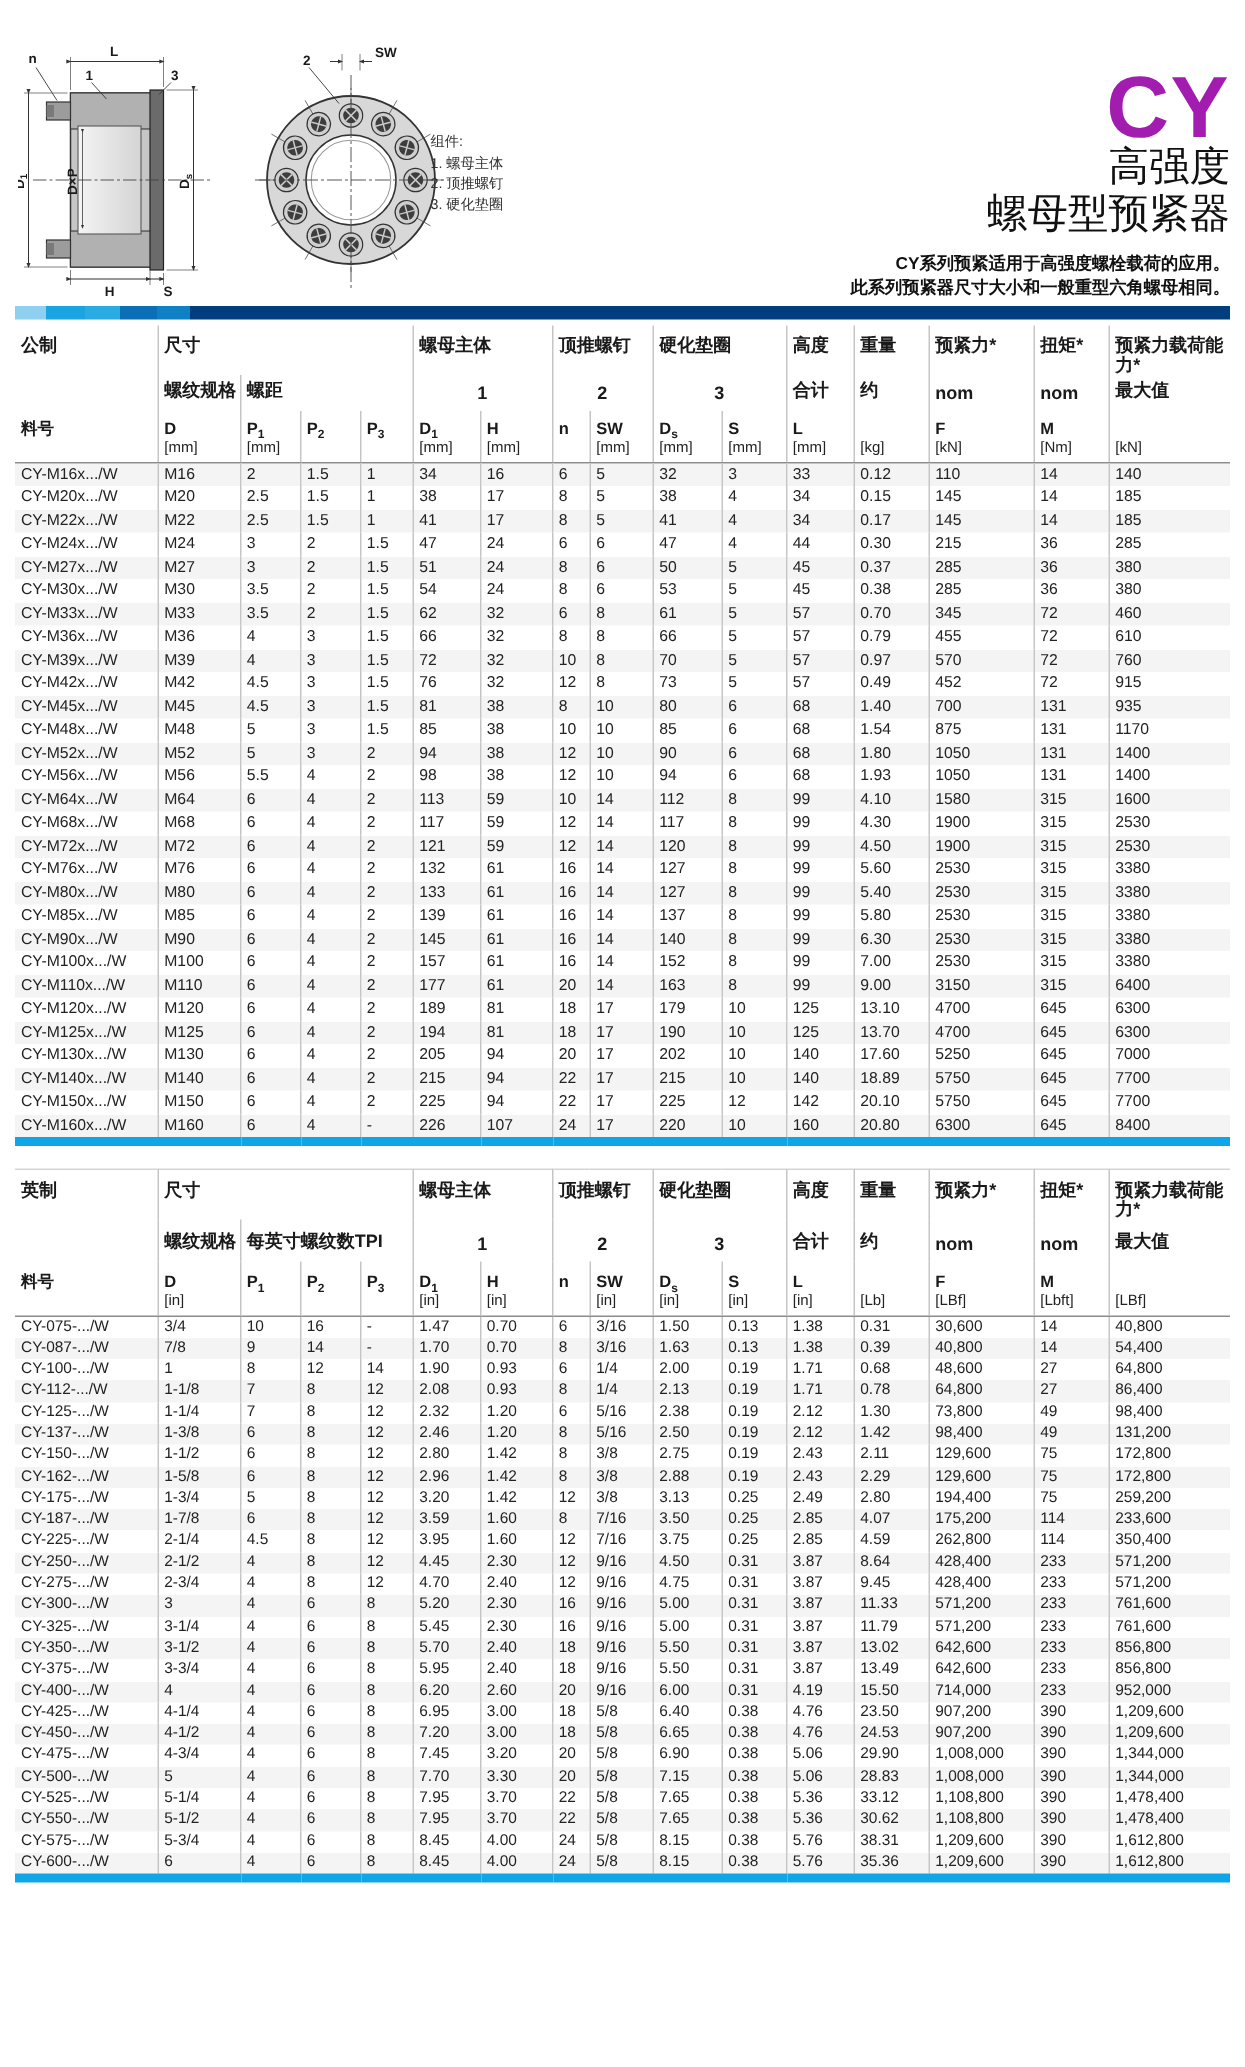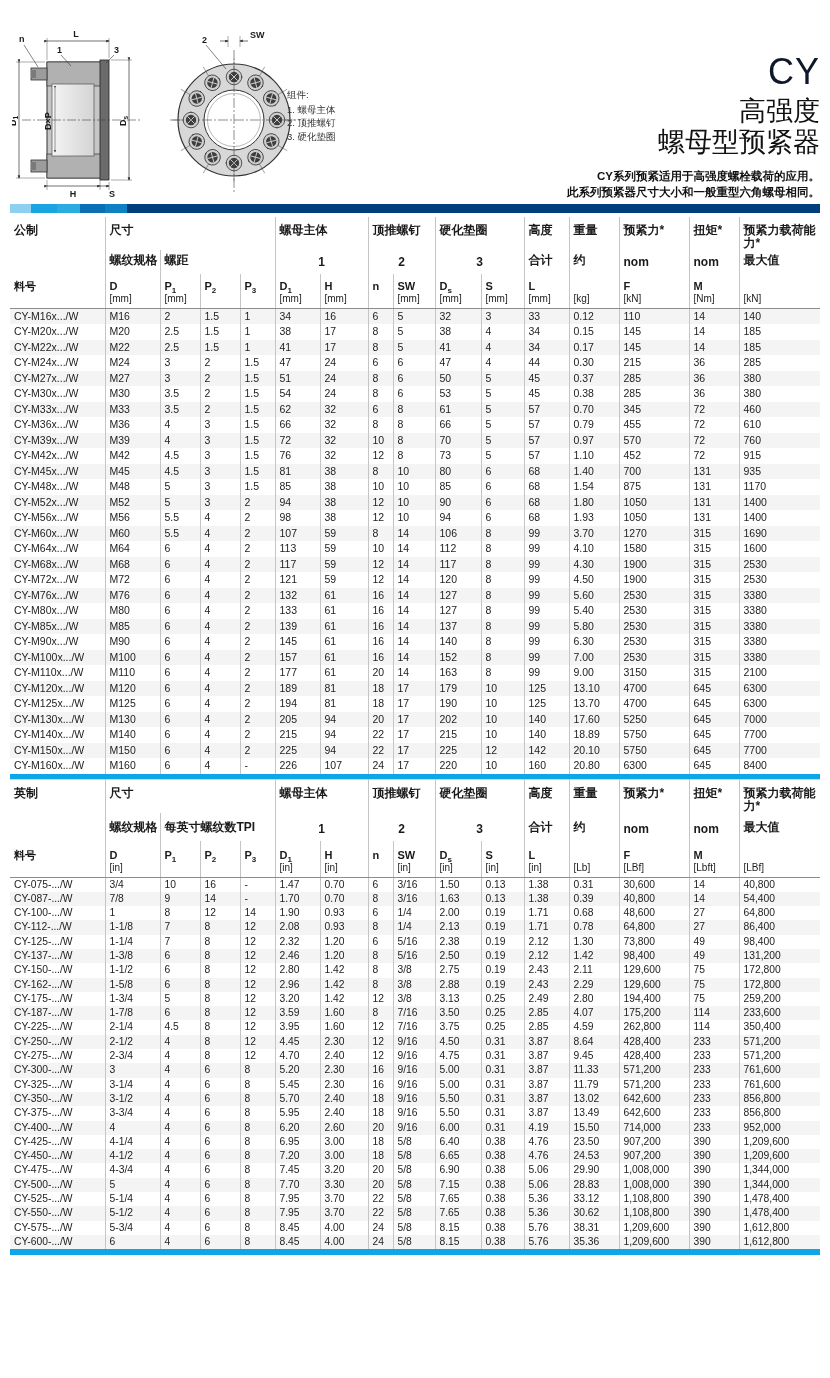--- a/index.html
+++ b/index.html
@@ -11,21 +11,21 @@
   #drawings { position:absolute; left:10px; top:26px; width:560px; height:176px; }
   #xsec-svg { position:absolute; left:2px; top:0; }
   #front-svg { position:absolute; left:152px; top:0; }
   svg text { font-family:"Liberation Sans", sans-serif; font-size:9px; fill:#1a1a1a; }
   svg .dimtxt { font-weight:bold; }
 
   #components { position:absolute; left:277px; top:62px; font-size:9.5px; line-height:13.5px; color:#333; }
   #components .c-title { margin-bottom:1px; }
 
   #title-block { position:absolute; right:10px; top:48px; width:420px; text-align:right; }
-  #series-title { font-size:36px; line-height:48px; font-weight:400; letter-spacing:1px; color:#0f172a; }
+  #series-title { font-size:58px; line-height:48px; font-weight:700; letter-spacing:1px; color:#a21caf; }
   .subtitle { font-size:27px; line-height:31px; font-weight:400; color:#111; }
   #series-desc { margin-top:10px; font-size:11.5px; line-height:16px; font-weight:bold; color:#111; }
 
   #accent-bar { position:absolute; left:10px; top:204px; width:810px; height:9px;
     background:linear-gradient(90deg,
       #8fd0f0 0px,#8fd0f0 21px,
       #1ba4e2 21px,#1ba4e2 47px,
       #2aabe2 47px,#2aabe2 70px,
       #0b6fb5 70px,#0b6fb5 95px,
       #1080c4 95px,#1080c4 117px,
@@ -482,21 +482,21 @@
           <td>4.5</td>
           <td>3</td>
           <td>1.5</td>
           <td>76</td>
           <td>32</td>
           <td>12</td>
           <td>8</td>
           <td>73</td>
           <td>5</td>
           <td>57</td>
-          <td>1.10</td>
+          <td>0.49</td>
           <td>452</td>
           <td>72</td>
           <td>915</td>
         </tr>
         <tr>
           <td>CY-M45x.../W</td>
           <td>M45</td>
           <td>4.5</td>
           <td>3</td>
           <td>1.5</td>
@@ -560,38 +560,20 @@
           <td>10</td>
           <td>94</td>
           <td>6</td>
           <td>68</td>
           <td>1.93</td>
           <td>1050</td>
           <td>131</td>
           <td>1400</td>
         </tr>
         <tr>
-          <td>CY-M60x.../W</td>
-          <td>M60</td>
-          <td>5.5</td>
-          <td>4</td>
-          <td>2</td>
-          <td>107</td>
-          <td>59</td>
-          <td>8</td>
-          <td>14</td>
-          <td>106</td>
-          <td>8</td>
-          <td>99</td>
-          <td>3.70</td>
-          <td>1270</td>
-          <td>315</td>
-          <td>1690</td>
-        </tr>
-        <tr>
           <td>CY-M64x.../W</td>
           <td>M64</td>
           <td>6</td>
           <td>4</td>
           <td>2</td>
           <td>113</td>
           <td>59</td>
           <td>10</td>
           <td>14</td>
           <td>112</td>
@@ -737,21 +719,21 @@
           <td>177</td>
           <td>61</td>
           <td>20</td>
           <td>14</td>
           <td>163</td>
           <td>8</td>
           <td>99</td>
           <td>9.00</td>
           <td>3150</td>
           <td>315</td>
-          <td>2100</td>
+          <td>6400</td>
         </tr>
         <tr>
           <td>CY-M120x.../W</td>
           <td>M120</td>
           <td>6</td>
           <td>4</td>
           <td>2</td>
           <td>189</td>
           <td>81</td>
           <td>18</td>

